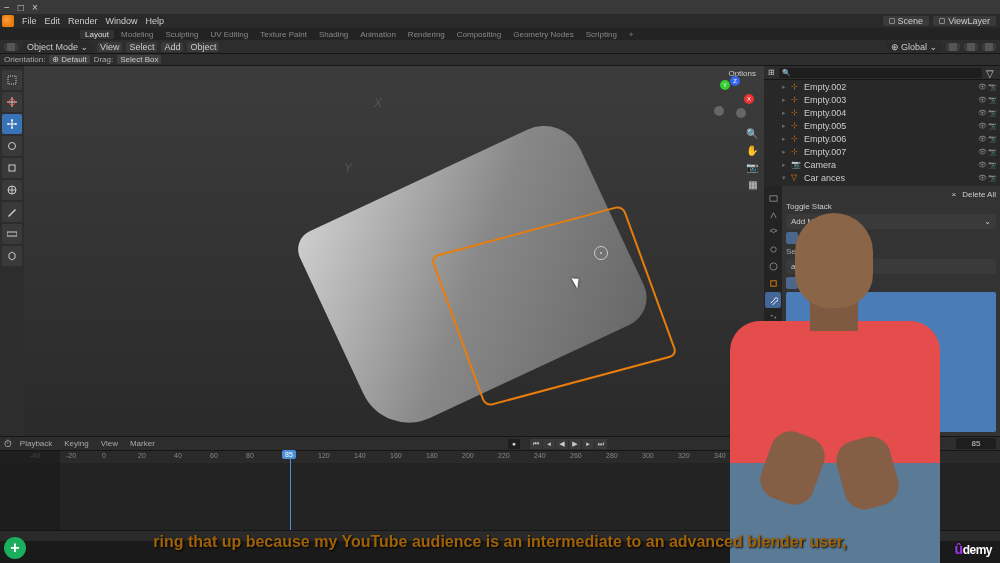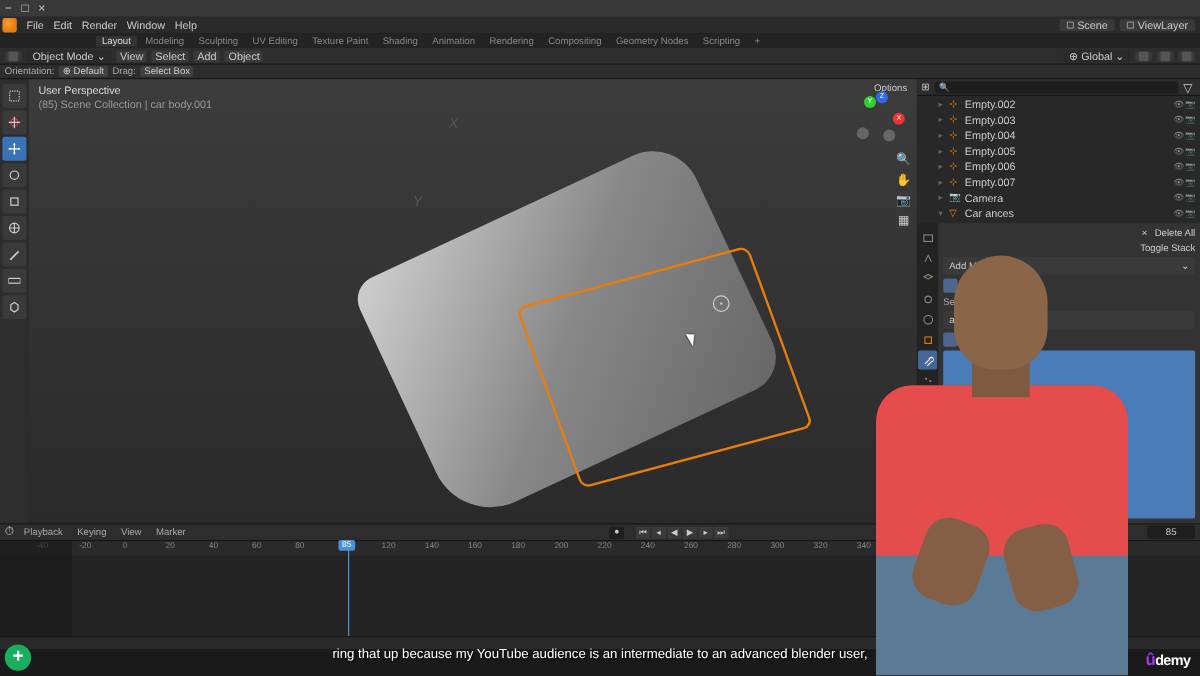--- a/index.html
+++ b/index.html
@@ -107,21 +107,21 @@
 .presenter { position: absolute; right: 40px; bottom: 0; width: 250px; height: 380px; pointer-events: none; }
 .presenter .head { position: absolute; top: 30px; left: 85px; width: 78px; height: 95px; background: #8a6548; border-radius: 40px 40px 35px 35px; }
 .presenter .neck { position: absolute; top: 118px; left: 100px; width: 48px; height: 30px; background: #7e5b40; }
 .presenter .shirt { position: absolute; top: 138px; left: 20px; width: 210px; height: 170px; background: #e54d4d; border-radius: 30px 30px 0 0; }
 .presenter .shirt-bottom { position: absolute; top: 280px; left: 20px; width: 210px; height: 100px; background: #5a7a95; }
 .presenter .arm1 { position: absolute; top: 250px; left: 55px; width: 55px; height: 70px; background: #845f45; border-radius: 20px; transform: rotate(20deg); }
 .presenter .arm2 { position: absolute; top: 255px; left: 130px; width: 55px; height: 70px; background: #845f45; border-radius: 20px; transform: rotate(-15deg); }
 
 .subtitle { position: absolute; bottom: 12px; left: 0; right: 0; text-align: center; pointer-events: none; }
 .subtitle .cn { font-size: 12px; color: #fff; text-shadow: 1px 1px 2px #000; margin-bottom: 2px; }
-.subtitle .en { font-size: 11px; color: #ffffff; font-weight: 400; text-shadow: 1px 1px 2px #000; }
+.subtitle .en { font-size: 16px; color: #a16207; font-weight: 700; text-shadow: 1px 1px 2px #000; }
 
 .plus-badge { position: absolute; bottom: 4px; left: 4px; width: 22px; height: 22px; background: #1aae5e; border-radius: 50%; display:flex; align-items:center; justify-content:center; color:#fff; font-size:16px; font-weight:bold; }
 .udemy { position: absolute; bottom: 6px; right: 8px; font-size: 12px; color: #fff; font-weight: 600; letter-spacing: -0.5px; }
 .udemy::before { content:'û'; color:#a435f0; font-size:14px; }
 </style>
 </head>
 <body>
 
 <div class="titlebar">
   <div class="winbtns">
@@ -240,24 +240,20 @@
         </svg>
       </div>
     <div class="tool">
         <svg class="tool-icon" viewBox="0 0 10 10">
           <path d="M2 3 L5 1 L8 3 L8 7 L5 9 L2 7 Z" fill="none" stroke="#ccc"></path>
         </svg>
       </div>
   </div>
 
   <div class="viewport">
-    <div class="viewport-info">
-      <div class="line1">User Perspective</div>
-      <div>(85) Scene Collection | car body.001</div>
-    </div>
     <div class="opt-pop">Options</div>
     <span class="axis-label" style="top:30px;left:350px">X</span>
     <span class="axis-label" style="top:95px;left:320px">Y</span>
     <span class="axis-label" style="top:280px;left:330px">Y</span>
 
     <div class="car-placeholder">
       <div class="car-body"></div>
       <div class="car-highlight"></div>
       <div class="target"></div>
       <div class="cursor-ptr"></div>
@@ -425,21 +421,21 @@
               <svg class="pi" viewBox="0 0 10 10">
                 <circle cx="5" cy="5" r="3" fill="#a55"></circle>
               </svg>
             </div>
         </div>
         <div class="prop-body">
           <div style="display:flex; justify-content:flex-end; gap:6px; font-size:8px;">
             <span style="color:#ccc">×</span>
             <span>Delete All</span>
           </div>
-          <div style="text-align:right; font-size:8px;"><span>Toggle Stack</span></div>
+          <div style="text-align:left; font-size:8px;"><span>Toggle Stack</span></div>
           <div class="prop-section">
               <span>Add Modifier</span>
               <span>⌄</span>
             </div>
           <div class="mod-row">
             <div class="mod-toggle"></div>
             <div class="mod-toggle"></div>
             <div class="mod-toggle"></div>
             <div class="mod-toggle" style="background:#3a3a3a"></div>
           </div>

